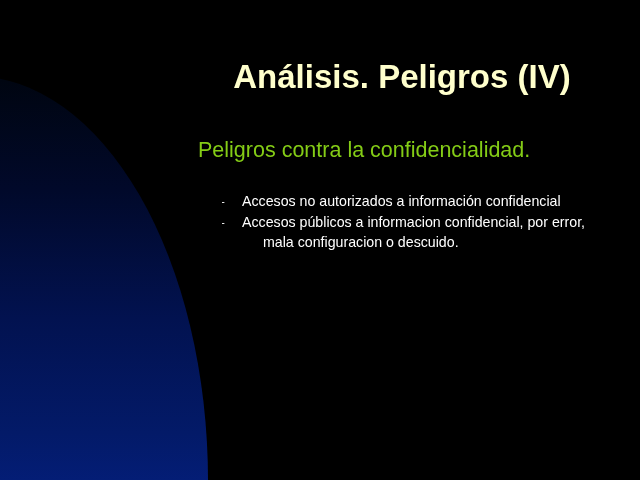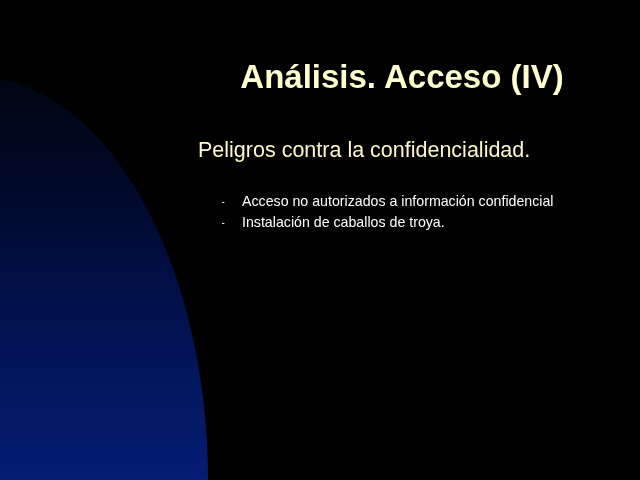--- a/index.html
+++ b/index.html
@@ -51,21 +51,21 @@
     letter-spacing: 0px;
     white-space: nowrap;
   }
 
   
   #subtitle {
     position: absolute;
     left: 198px;
     top: 137px;
     width: 420px;
-    color: #fef9c3;
+    color: #84cc16;
     font-size: 21.5px;
     font-weight: normal;
     line-height: 26px;
     white-space: nowrap;
   }
 
   
   #bullets {
     position: absolute;
     left: 231px;
@@ -103,26 +103,26 @@
     vertical-align: baseline;
   }
 </style>
 </head>
 <body>
 
 <div id="slide">
 
   <div id="blob"></div>
 
-  <div id="title">Análisis. Acceso (IV)</div>
+  <div id="title">Análisis. Peligros (IV)</div>
 
   <div id="subtitle">Peligros contra la confidencialidad.</div>
 
   <div id="bullets">
       <div class="bullet-item wrap">
-        <span class="btext"><span class="bullet-mark">–</span><span>Acceso no autorizados a información confidencial</span></span>
+        <span class="btext"><span class="bullet-mark">–</span><span>Accesos no autorizados a información confidencial</span></span>
       </div>
       <div class="bullet-item wrap">
-        <span class="btext"><span class="bullet-mark">–</span><span>Instalación de caballos de troya.</span></span>
+        <span class="btext"><span class="bullet-mark">–</span><span>Accesos públicos a informacion confidencial, por error, mala configuracion o descuido.</span></span>
       </div>
     </div>
 
 </div>
 
 </body></html>

